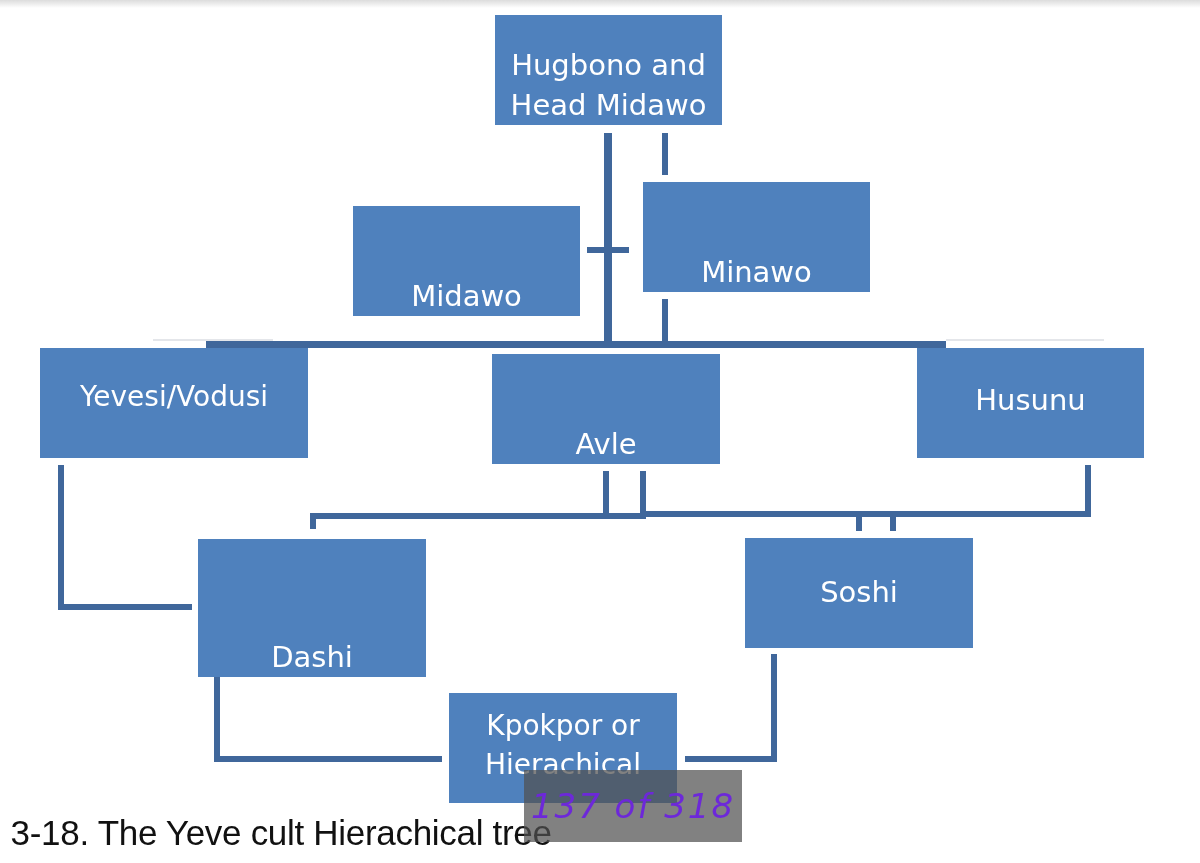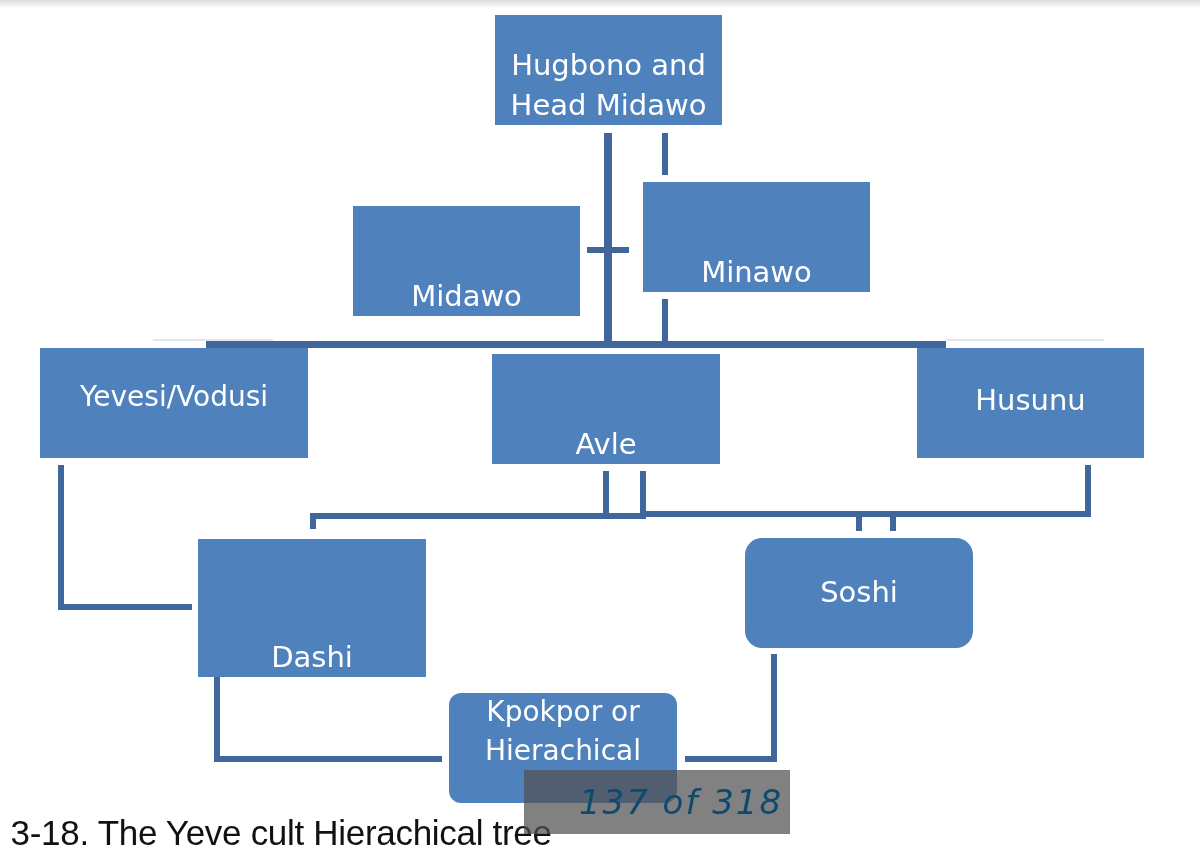--- a/index.html
+++ b/index.html
@@ -49,31 +49,30 @@
       font-size: 35px;
       color: #111111;
       white-space: nowrap;
       letter-spacing: -0.3px;
     }
     .page-badge {
       position: absolute;
       left: 524px;
       top: 770px;
       width: 218px;
-      height: 64px;
+      height: 72px;
       background: rgba(80, 80, 80, 0.72);
-      color: #0c4a6e;
+      color: #6d28d9;
       font-family: "DejaVu Sans", sans-serif;
       font-style: italic;
       font-size: 34px;
       display: flex;
       align-items: center;
       justify-content: center;
       letter-spacing: 2px;
-      padding-left: 48px;
     }
   </style>
 </head>
 <body>
 
 <div class="top-shade"></div>
 
 <div>
 
   <div class="line" style="left:604px; top:133px; width:8px; height:212px;"></div>
@@ -134,25 +133,25 @@
   </div>
 
   <div class="node" style="left:917px; top:348px; width:227px; height:110px; align-items:flex-start; padding-top:32px;">
     <span>Husunu</span>
   </div>
 
   <div class="node" style="left:198px; top:539px; width:228px; height:138px;">
     <span>Dashi</span>
   </div>
 
-  <div class="node" style="left:745px; top:538px; width:228px; height:110px; align-items:flex-start; padding-top:34px;border-radius:17px;">
+  <div class="node" style="left:745px; top:538px; width:228px; height:110px; align-items:flex-start; padding-top:34px;">
     <span>Soshi</span>
   </div>
 
-  <div class="node" style="left:449px; top:693px; width:228px; height:110px; font-size:28px; align-items:flex-start; border-radius:12px;">
+  <div class="node" style="left:449px; top:693px; width:228px; height:110px; font-size:28px; align-items:flex-start; padding-top:14px;">
     <div>
       <span>Kpokpor or</span>
       <span>Hierachical</span>
     </div>
   </div>
 </div>
 
 <div class="caption">e 3-18. The Yeve cult Hierachical tree</div>
 
 <div class="page-badge">137 of 318</div>

